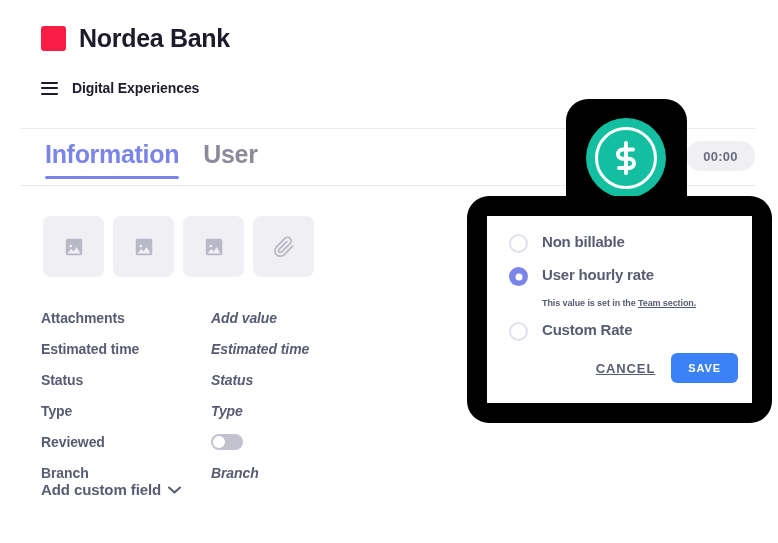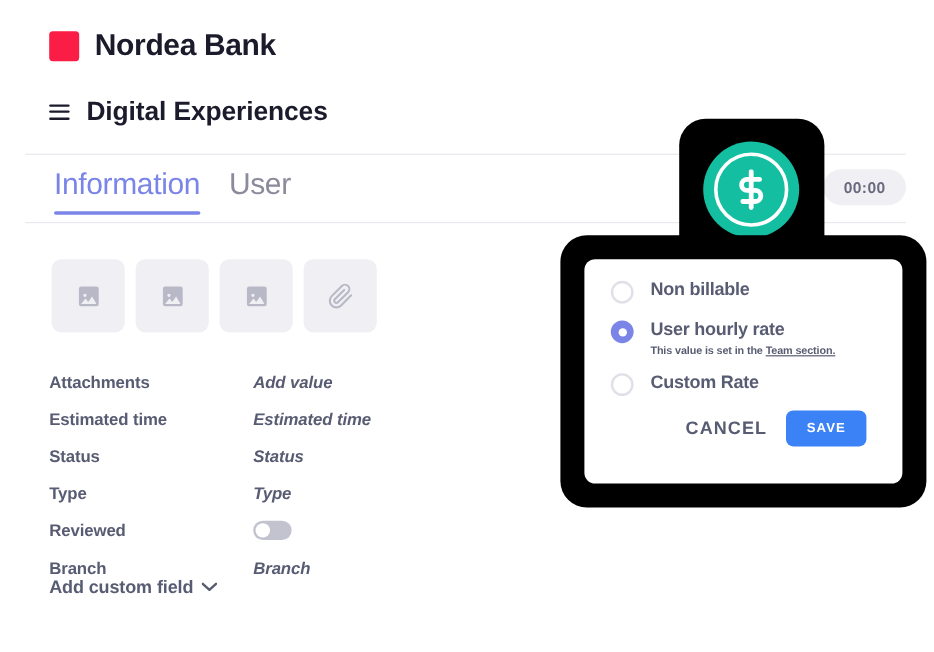--- a/index.html
+++ b/index.html
@@ -58,21 +58,21 @@
     justify-content: space-between;
   }
   .hamburger i {
     display: block;
     height: 2px;
     width: 100%;
     background: #1b1b2b;
     border-radius: 1px;
   }
   .project-name {
-    font-size: 22px;
+    font-size: 14px;
     font-weight: bold;
     color: #1b1b2b;
     letter-spacing: -0.1px;
   }
 
   
   .header-divider {
     position: absolute;
     left: 21px;
     top: 128px;
@@ -85,21 +85,21 @@
   .tabs {
     position: absolute;
     left: 45px;
     top: 140px;
     display: flex;
     align-items: flex-end;
     gap: 24px;
   }
   .tab {
     font-size: 25px;
-    font-weight: normal;
+    font-weight: bold;
     color: #8b8b9c;
     letter-spacing: -0.3px;
     padding-bottom: 10px;
     position: relative;
     cursor: pointer;
   }
   .tab.active { color: #7b85e8; }
   .tab.active::after {
     content: "";
     position: absolute;
@@ -260,23 +260,23 @@
     height: 227px;
     border-radius: 22px;
     background: #000000;
   }
   .modal-card {
     position: absolute;
     left: 487px;
     top: 216px;
     width: 265px;
     height: 187px;
-    border-radius: 9px;
+    border-radius: 0;
     background: #ffffff;
-    padding: 16px 30px 0 22px;
+    padding: 16px 14px 0 22px;
   }
 
   .radio-row {
     display: flex;
     align-items: flex-start;
     gap: 14px;
     margin-bottom: 12px;
     cursor: pointer;
   }
   .radio {
@@ -307,46 +307,47 @@
     font-size: 15px;
     font-weight: bold;
     color: #585c72;
     letter-spacing: -0.2px;
     line-height: 19px;
   }
   .radio-help {
     font-size: 9px;
     font-weight: bold;
     color: #585c72;
-    margin-top: 3px;
+    margin-top: 14px;
     letter-spacing: -0.1px;
   }
   .radio-help a {
     color: #585c72;
     text-decoration: underline;
     cursor: pointer;
   }
 
   .modal-actions {
     display: flex;
     align-items: center;
     justify-content: flex-end;
     gap: 14px;
     margin-top: 7px;
   }
   .btn-cancel {
     background: none;
     border: none;
     font-family: "Liberation Sans", sans-serif;
-    font-size: 15px;
+    font-size: 13px;
     font-weight: bold;
     color: #585c72;
     letter-spacing: 0.9px;
     cursor: pointer;
     padding: 4px 2px;
+    text-decoration: underline;
   }
   .btn-save {
     background: #3b82f6;
     border: none;
     border-radius: 6px;
     font-family: "Liberation Sans", sans-serif;
     font-size: 11px;
     font-weight: bold;
     color: #ffffff;
     letter-spacing: 0.9px;

